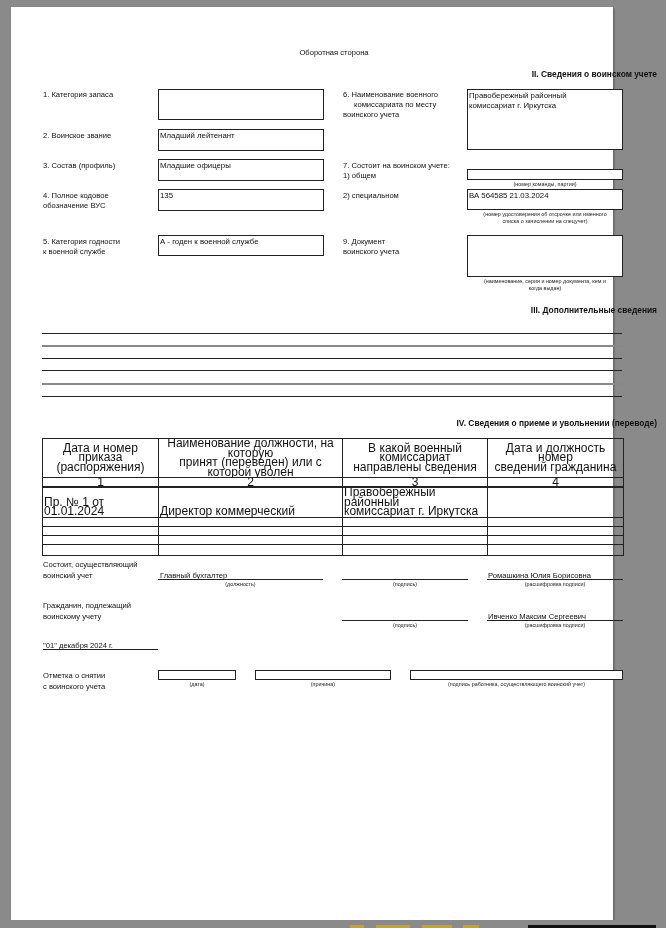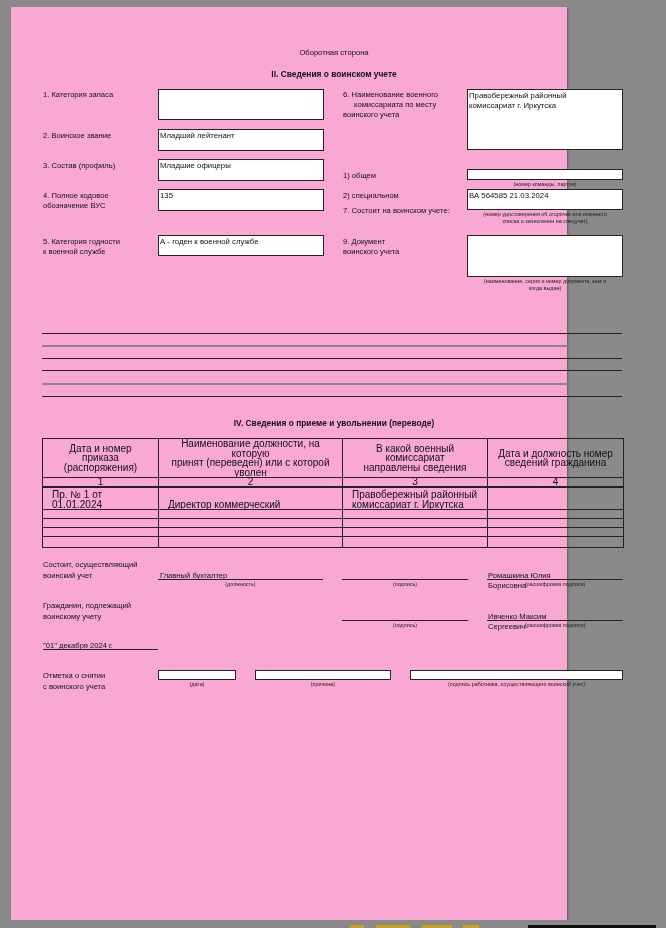--- a/index.html
+++ b/index.html
@@ -4,40 +4,40 @@
 <style>
   html, body { margin: 0; padding: 0; }
   body {
     width: 666px; height: 928px; overflow: hidden;
     background: #8a8a8a;
     font-family: "Liberation Sans", sans-serif;
     color: #111;
     position: relative;
   }
   .page {
-    position: absolute; left: 11px; top: 7px; width: 556px; height: 913px;
-    background: #f9a8d4;
+    position: absolute; left: 11px; top: 7px; width: 602px; height: 913px;
+    background: #ffffff;
     box-shadow: 1px 1px 2px rgba(0,0,0,0.35);
   }
   .abs { position: absolute; }
   .t7 { font-size: 7.6px; line-height: 10px; }
   .small { font-size: 5.4px; line-height: 7px; color: #222; text-align: center; }
-  .h { font-size: 8.4px; font-weight: bold; text-align: center; }
+  .h { font-size: 8.4px; font-weight: bold; text-align: right; }
   .box {
     position: absolute; border: 1px solid #222; box-sizing: border-box;
     font-size: 7.8px; line-height: 10px; padding: 1px 1px; background: #fff;
   }
   .rule { position: absolute; left: 31px; width: 580px; height: 1px; background: #222; }
   .rule.g { background: #888; height: 1.5px; }
   table.mt {
     position: absolute; left: 31px; top: 431px; width: 581px;
     border-collapse: collapse; table-layout: fixed;
   }
   table.mt td {
-    border: 1px solid #222; font-size: 10px; line-height: 9.5px; padding: 0 9px;
+    border: 1px solid #222; font-size: 12px; line-height: 9.5px; padding: 0 1px;
     vertical-align: bottom; overflow: hidden;
   }
   table.mt tr.hd td { text-align: center; vertical-align: middle; height: 27px; }
   table.mt tr.num td { text-align: center; height: 8px; line-height: 8px; border-bottom: 2px solid #222;}
   table.mt tr.row1 td { height: 21px; }
   table.mt tr.rowe td { height: 8px; }
   .uline { position: absolute; height: 1px; background: #222; }
   .bottombar { position: absolute; left: 0; top: 920px; width: 666px; height: 8px; background: #8a8a8a; }
   .bb-y { position: absolute; top: 925px; height: 3px; background: #c9a227; }
   .bb-k { position: absolute; top: 925px; height: 3px; background: #111; }
@@ -68,36 +68,37 @@
   <div class="box" style="left:147px;top:228px;width:166px;height:21px;">А - годен к военной службе</div>
 
   <div class="abs t7" style="left:332px;top:83px;">6. Наименование военного</div>
   <div class="abs t7" style="left:343px;top:93px;">комиссариата по месту</div>
   <div class="abs t7" style="left:332px;top:103px;">воинского учета</div>
   <div class="box" style="left:456px;top:82px;width:156px;height:61px;">
     <div>Правобережный районный</div>
     <div>комиссариат г. Иркутска</div>
   </div>
 
-  <div class="abs t7" style="left:332px;top:154px;margin-top:45px;">7. Состоит на воинском учете:</div>
+  <div class="abs t7" style="left:332px;top:154px;">7. Состоит на воинском учете:</div>
   <div class="abs t7" style="left:332px;top:164px;">1) общем</div>
   <div class="box" style="left:456px;top:162px;width:156px;height:11px;"></div>
   <div class="abs small" style="left:456px;top:174px;width:156px;">(номер команды, партии)</div>
 
   <div class="abs t7" style="left:332px;top:184px;">2) специальном</div>
   <div class="box" style="left:456px;top:182px;width:156px;height:21px;">ВА 564585 21.03.2024</div>
   <div class="abs small" style="left:456px;top:204px;width:156px;">(номер удостоверения об отсрочке или именного</div>
   <div class="abs small" style="left:456px;top:211px;width:156px;">списка о зачислении на спецучет)</div>
 
   <div class="abs t7" style="left:332px;top:230px;">9. Документ</div>
   <div class="abs t7" style="left:332px;top:240px;">воинского учета</div>
   <div class="box" style="left:456px;top:228px;width:156px;height:42px;"></div>
   <div class="abs small" style="left:456px;top:271px;width:156px;">(наименование, серия и номер документа, кем и</div>
   <div class="abs small" style="left:456px;top:278px;width:156px;">когда выдан)</div>
 
+  <div class="abs h" style="left:0;width:646px;top:298px;">III. Дополнительные сведения</div>
   <div class="rule" style="top:326px;"></div>
   <div class="rule g" style="top:338px;"></div>
   <div class="rule" style="top:351px;"></div>
   <div class="rule" style="top:363px;"></div>
   <div class="rule g" style="top:376px;"></div>
   <div class="rule" style="top:389px;"></div>
 
   <div class="abs h" style="left:0;width:646px;top:411px;">IV. Сведения о приеме и увольнении (переводе)</div>
   <table class="mt">
     <colgroup>

